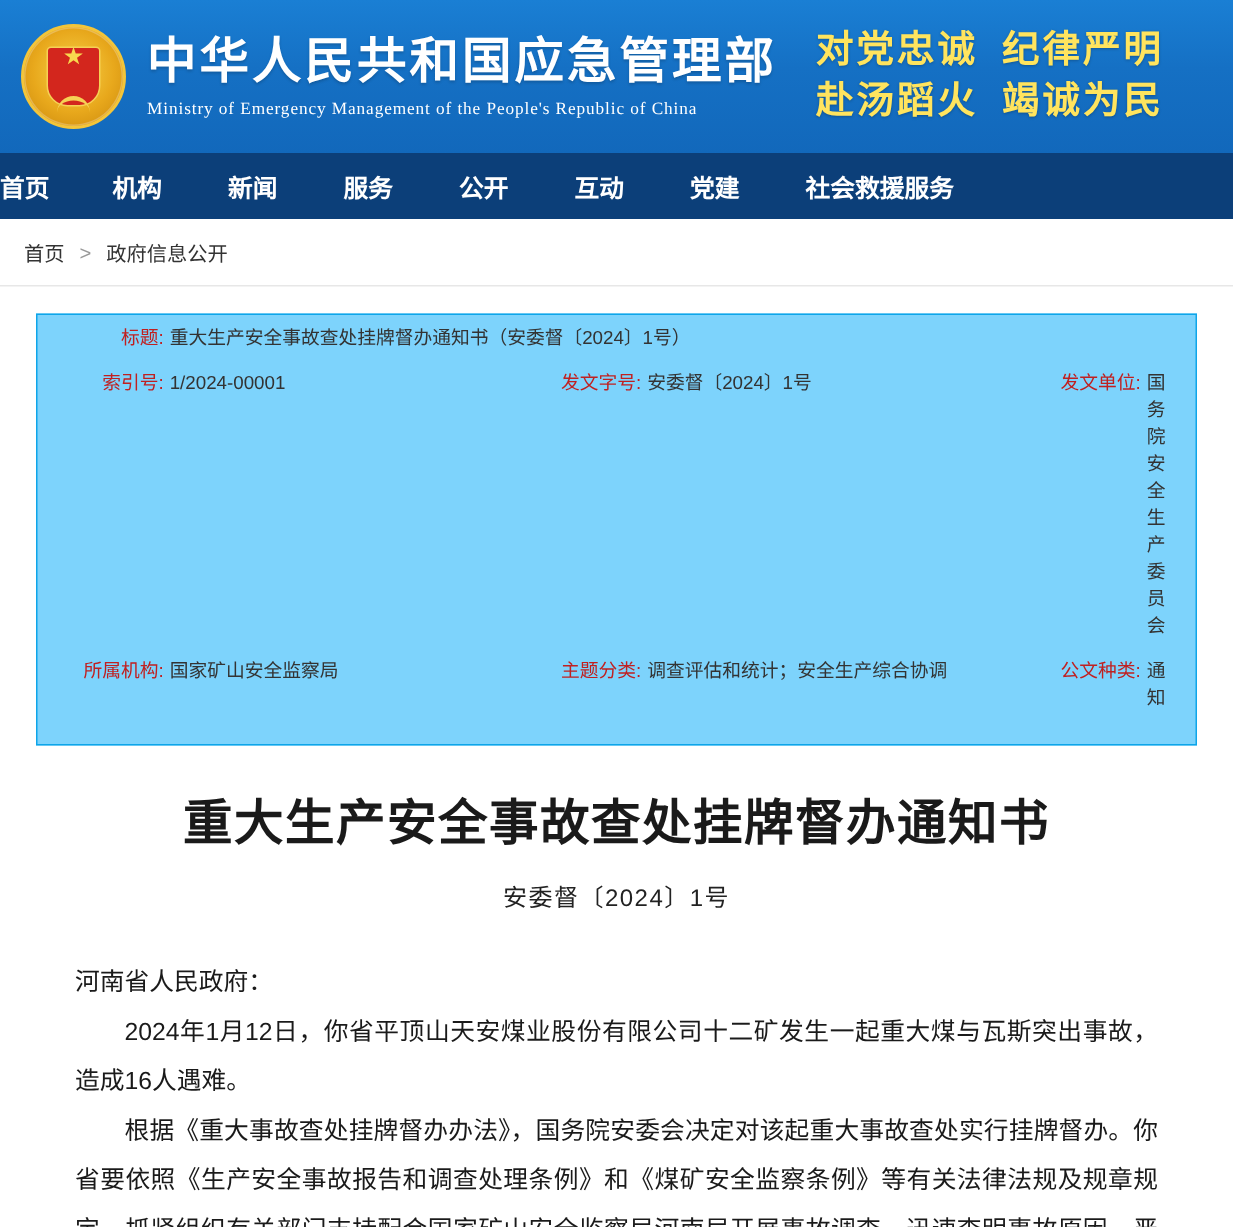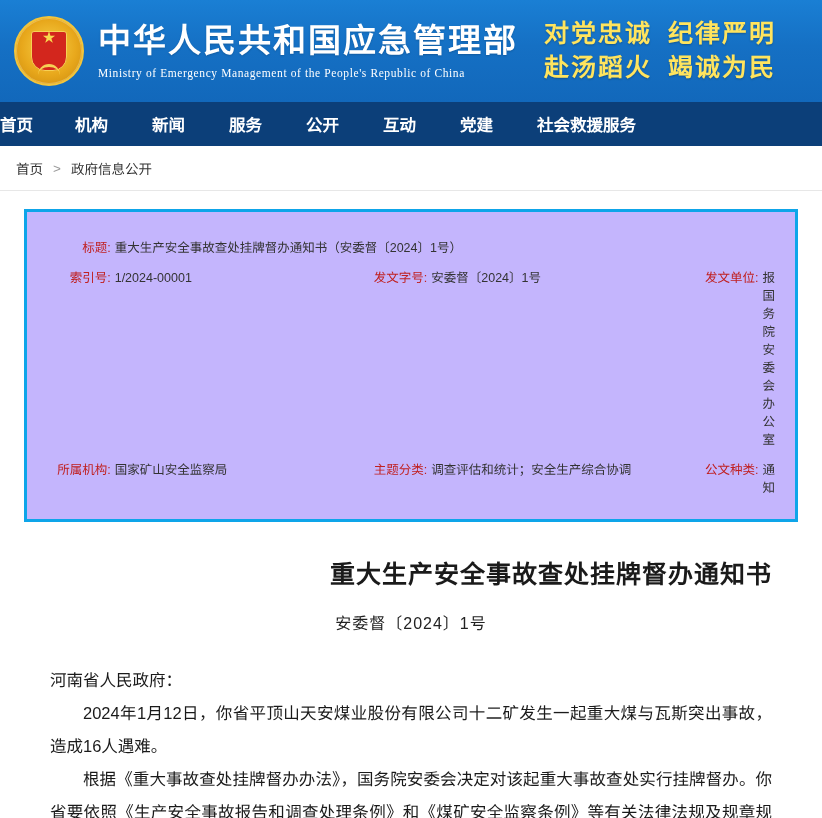--- a/index.html
+++ b/index.html
@@ -136,23 +136,23 @@
     color: #333333;
     border-bottom: 1px solid #e7e7e7;
     background: #ffffff;
   }
   .breadcrumb a { color: #333333; text-decoration: none; cursor: pointer; }
   .breadcrumb .sep { margin: 0 10px; color: #999999; }
 
   
   .meta-wrap {
     margin: 18px 24px 0 24px;
-    border: 3px solid #0ea5e9;
-    background: #c4b5fd;
-    padding: 21px 18px 16px 18px;
+    border: 1px solid #0ea5e9;
+    background: #7dd3fc;
+    padding: 0 18px 16px 18px;
     box-sizing: border-box;
   }
   table.meta {
     width: 100%;
     border-collapse: collapse;
     font-size: 12.5px;
     color: #333333;
   }
   table.meta td {
     padding: 6px 2px;
@@ -171,22 +171,22 @@
     padding-right: 14px;
   }
   .meta-col-1 { width: 34%; }
   .meta-col-2 { width: 36%; }
 
   
   .doc {
     padding: 34px 50px 0 50px;
   }
   .doc-title {
-    text-align: right;
-    font-size: 25px;
+    text-align: center;
+    font-size: 33px;
     font-weight: bold;
     color: #1a1a1a;
     letter-spacing: 1px;
     line-height: 36px;
   }
   .doc-subtitle {
     text-align: center;
     font-size: 16px;
     color: #222222;
     margin-top: 18px;
@@ -250,21 +250,21 @@
         <tr>
       <td class="lbl">标题:</td>
       <td class="val" colspan="5">重大生产安全事故查处挂牌督办通知书（安委督〔2024〕1号）</td>
     </tr>
     <tr>
       <td class="lbl">索引号:</td>
       <td class="val meta-col-1">1/2024-00001</td>
       <td class="lbl">发文字号:</td>
       <td class="val meta-col-2">安委督〔2024〕1号</td>
       <td class="lbl">发文单位:</td>
-      <td class="val">报国务院安委会办公室</td>
+      <td class="val">国务院安全生产委员会</td>
     </tr>
     <tr>
       <td class="lbl">所属机构:</td>
       <td class="val">国家矿山安全监察局</td>
       <td class="lbl">主题分类:</td>
       <td class="val">调查评估和统计；安全生产综合协调</td>
       <td class="lbl">公文种类:</td>
       <td class="val">通知</td>
     </tr>
   </tbody>

